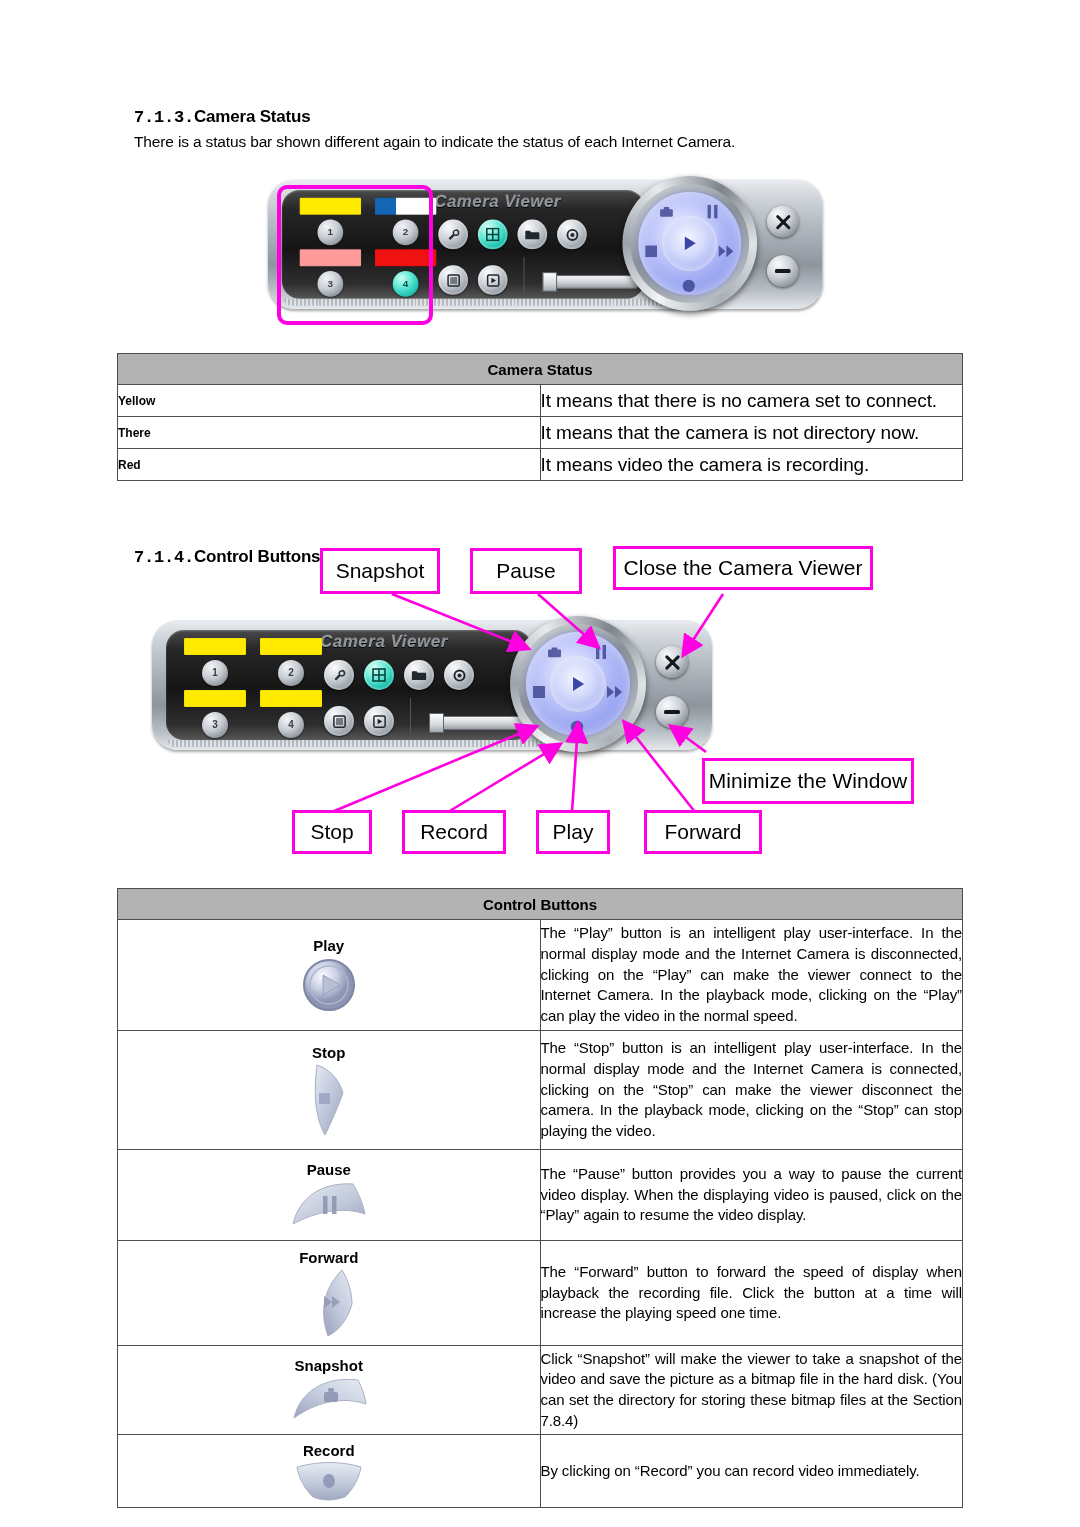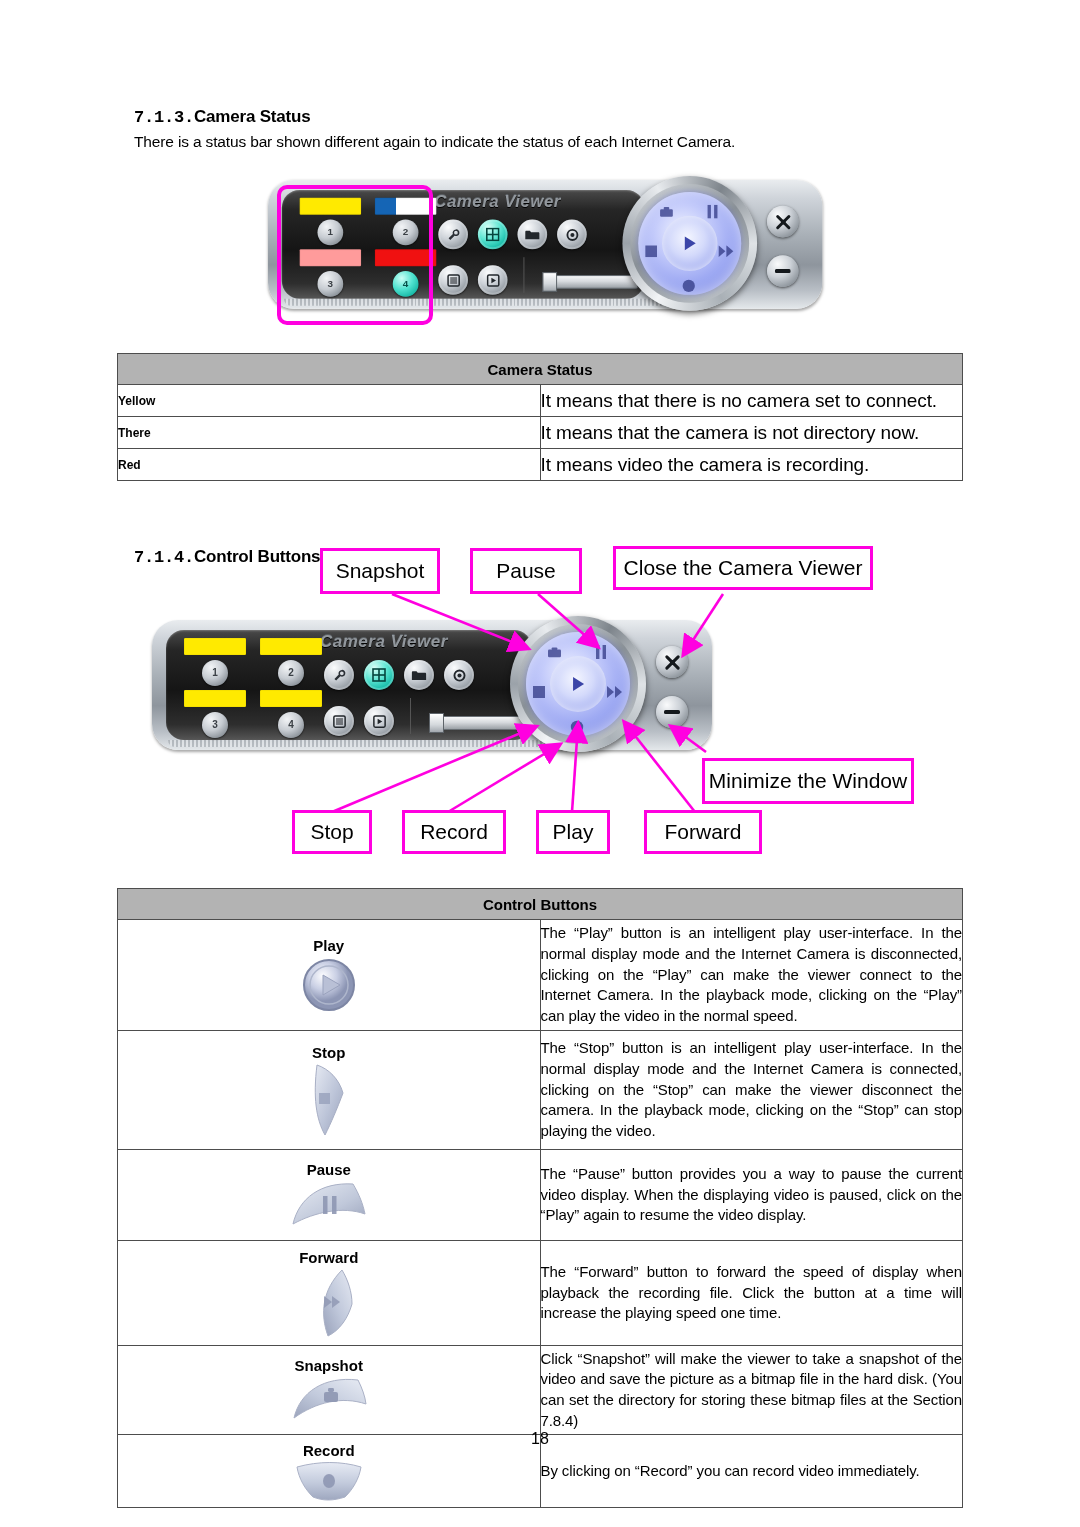--- a/index.html
+++ b/index.html
@@ -666,15 +666,14 @@
               </defs>
           <path d="M6 6c22-6 44-6 64 0-2 12-8 22-16 30-12 4-22 4-32 0C14 28 8 18 6 6z" fill="url(#gr)" stroke="#aab1c6" stroke-width="1"></path>
           <ellipse cx="38" cy="20" rx="6" ry="7" fill="#8e97b2" opacity=".9"></ellipse>
         </svg>
       </td>
       <td class="desc-just">By clicking on “Record” you can record video immediately.</td>
     </tr>
   </tbody>
     </table>
 
-  <div class="pagenum" style="left:0; top:1430px;">18</div>
 
 </div>
 
 </body></html>

